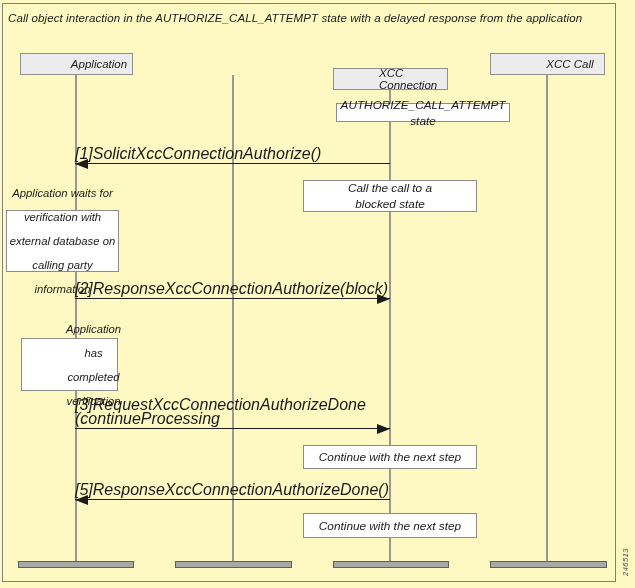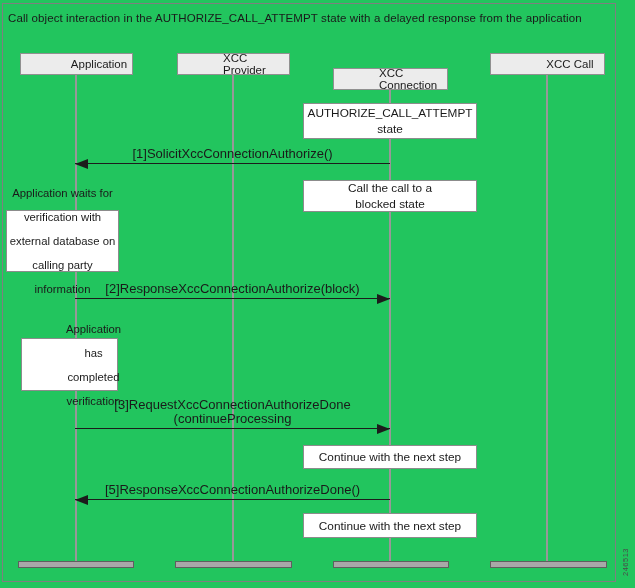--- a/index.html
+++ b/index.html
@@ -1,20 +1,21 @@
 <!DOCTYPE html>
 <html><head>
 <meta charset="utf-8">
 <style>
   html,body { margin:0; padding:0; background:#fff; }
   .canvas {
     position:relative; width:635px; height:588px;
-    background:#22c55e; overflow:hidden;
+    background:#fef9c3; overflow:hidden;
     font-family:"Liberation Sans", sans-serif;
     color:#1a1a1a;
+    font-style:italic;
   }
   .frame {
     position:absolute; left:2px; top:3px; width:614px; height:579px;
     border:1.5px solid #7f7f7f; box-sizing:border-box;
   }
   .title {
     position:absolute; left:8px; top:12px; width:600px;
     font-size:11.5px; letter-spacing:0.1px; white-space:nowrap;
   }
   
@@ -34,39 +35,39 @@
   .h3 { left:490px; width:115px;text-align:right; }
   
   .note {
     position:absolute; box-sizing:border-box; background:#fff;
     border:1px solid #8c8c8c;
     display:flex; align-items:center; justify-content:center;
     text-align:center; font-size:11.8px; line-height:16px;
     white-space:pre-line;
   }
   .cbox { left:303px; width:174px; }
-  .n1 { top:103px; height:36px; }
+  .n1 { top:103px; height:19px;margin-left:33px; }
   .n2 { top:180px; height:32px; }
   .n4 { top:314px; height:36px; }
   .n6 { top:445px; height:24px; }
   .n7 { top:513px; height:25px; }
   .abox { font-size:11.3px; line-height:24px; }
   .n3 { left:6px;  top:210px; width:113px; height:62px; }
   .n5 { left:21px; top:338px; width:97px;  height:53px;padding-left:48px; }
   
   .message { position:absolute; left:75px; width:315px; height:1px; }
   .m1 { top:163px; } .m2 { top:298px; } .m3 { top:428px; } .m4 { top:499px; }
   .msg-line { position:absolute; top:0; left:0; right:0; height:1.4px; background:#1c1c1c; }
   .msg-head { position:absolute; top:-4.3px; width:0; height:0;
               border-top:5px solid transparent; border-bottom:5px solid transparent; }
   .message.left  .msg-head { left:0;  border-right:13px solid #1c1c1c; }
   .message.right .msg-head { right:0; border-left:13px solid #1c1c1c; }
   .msg-label {
     position:absolute; bottom:3px; left:0; right:0;
-    text-align:center; font-size:13px; line-height:14px; white-space:pre-line;
+    text-align:left; font-size:16px; line-height:14px; white-space:pre-line;
   }
   
   .endbar { position:absolute; top:561px; height:7px; box-sizing:border-box;
             background:#a8a8a8; border:1px solid #5f5f5f; }
   .e0 { left:18px;  width:116px; }
   .e1 { left:175px; width:117px; }
   .e2 { left:333px; width:116px; }
   .e3 { left:490px; width:117px; }
   
   .fignum {
@@ -82,21 +83,20 @@
   <div class="frame"></div>
 
   <div class="title">Call object interaction in the AUTHORIZE_CALL_ATTEMPT state with a delayed response from the application</div>
 
   <div class="lifeline ll-0"></div>
   <div class="lifeline ll-1"></div>
   <div class="lifeline ll-2"></div>
   <div class="lifeline ll-3"></div>
 
   <div class="hbox h0">Application</div>
-  <div class="hbox h1">XCC Provider</div>
   <div class="hbox h2">XCC Connection</div>
   <div class="hbox h3">XCC Call</div>
 
   <div class="note cbox n1">AUTHORIZE_CALL_ATTEMPT
 state</div>
   <div class="note cbox n2">Call the call to a
 blocked state</div>
   <div class="note abox n3">Application waits for
 verification with
 external database on

